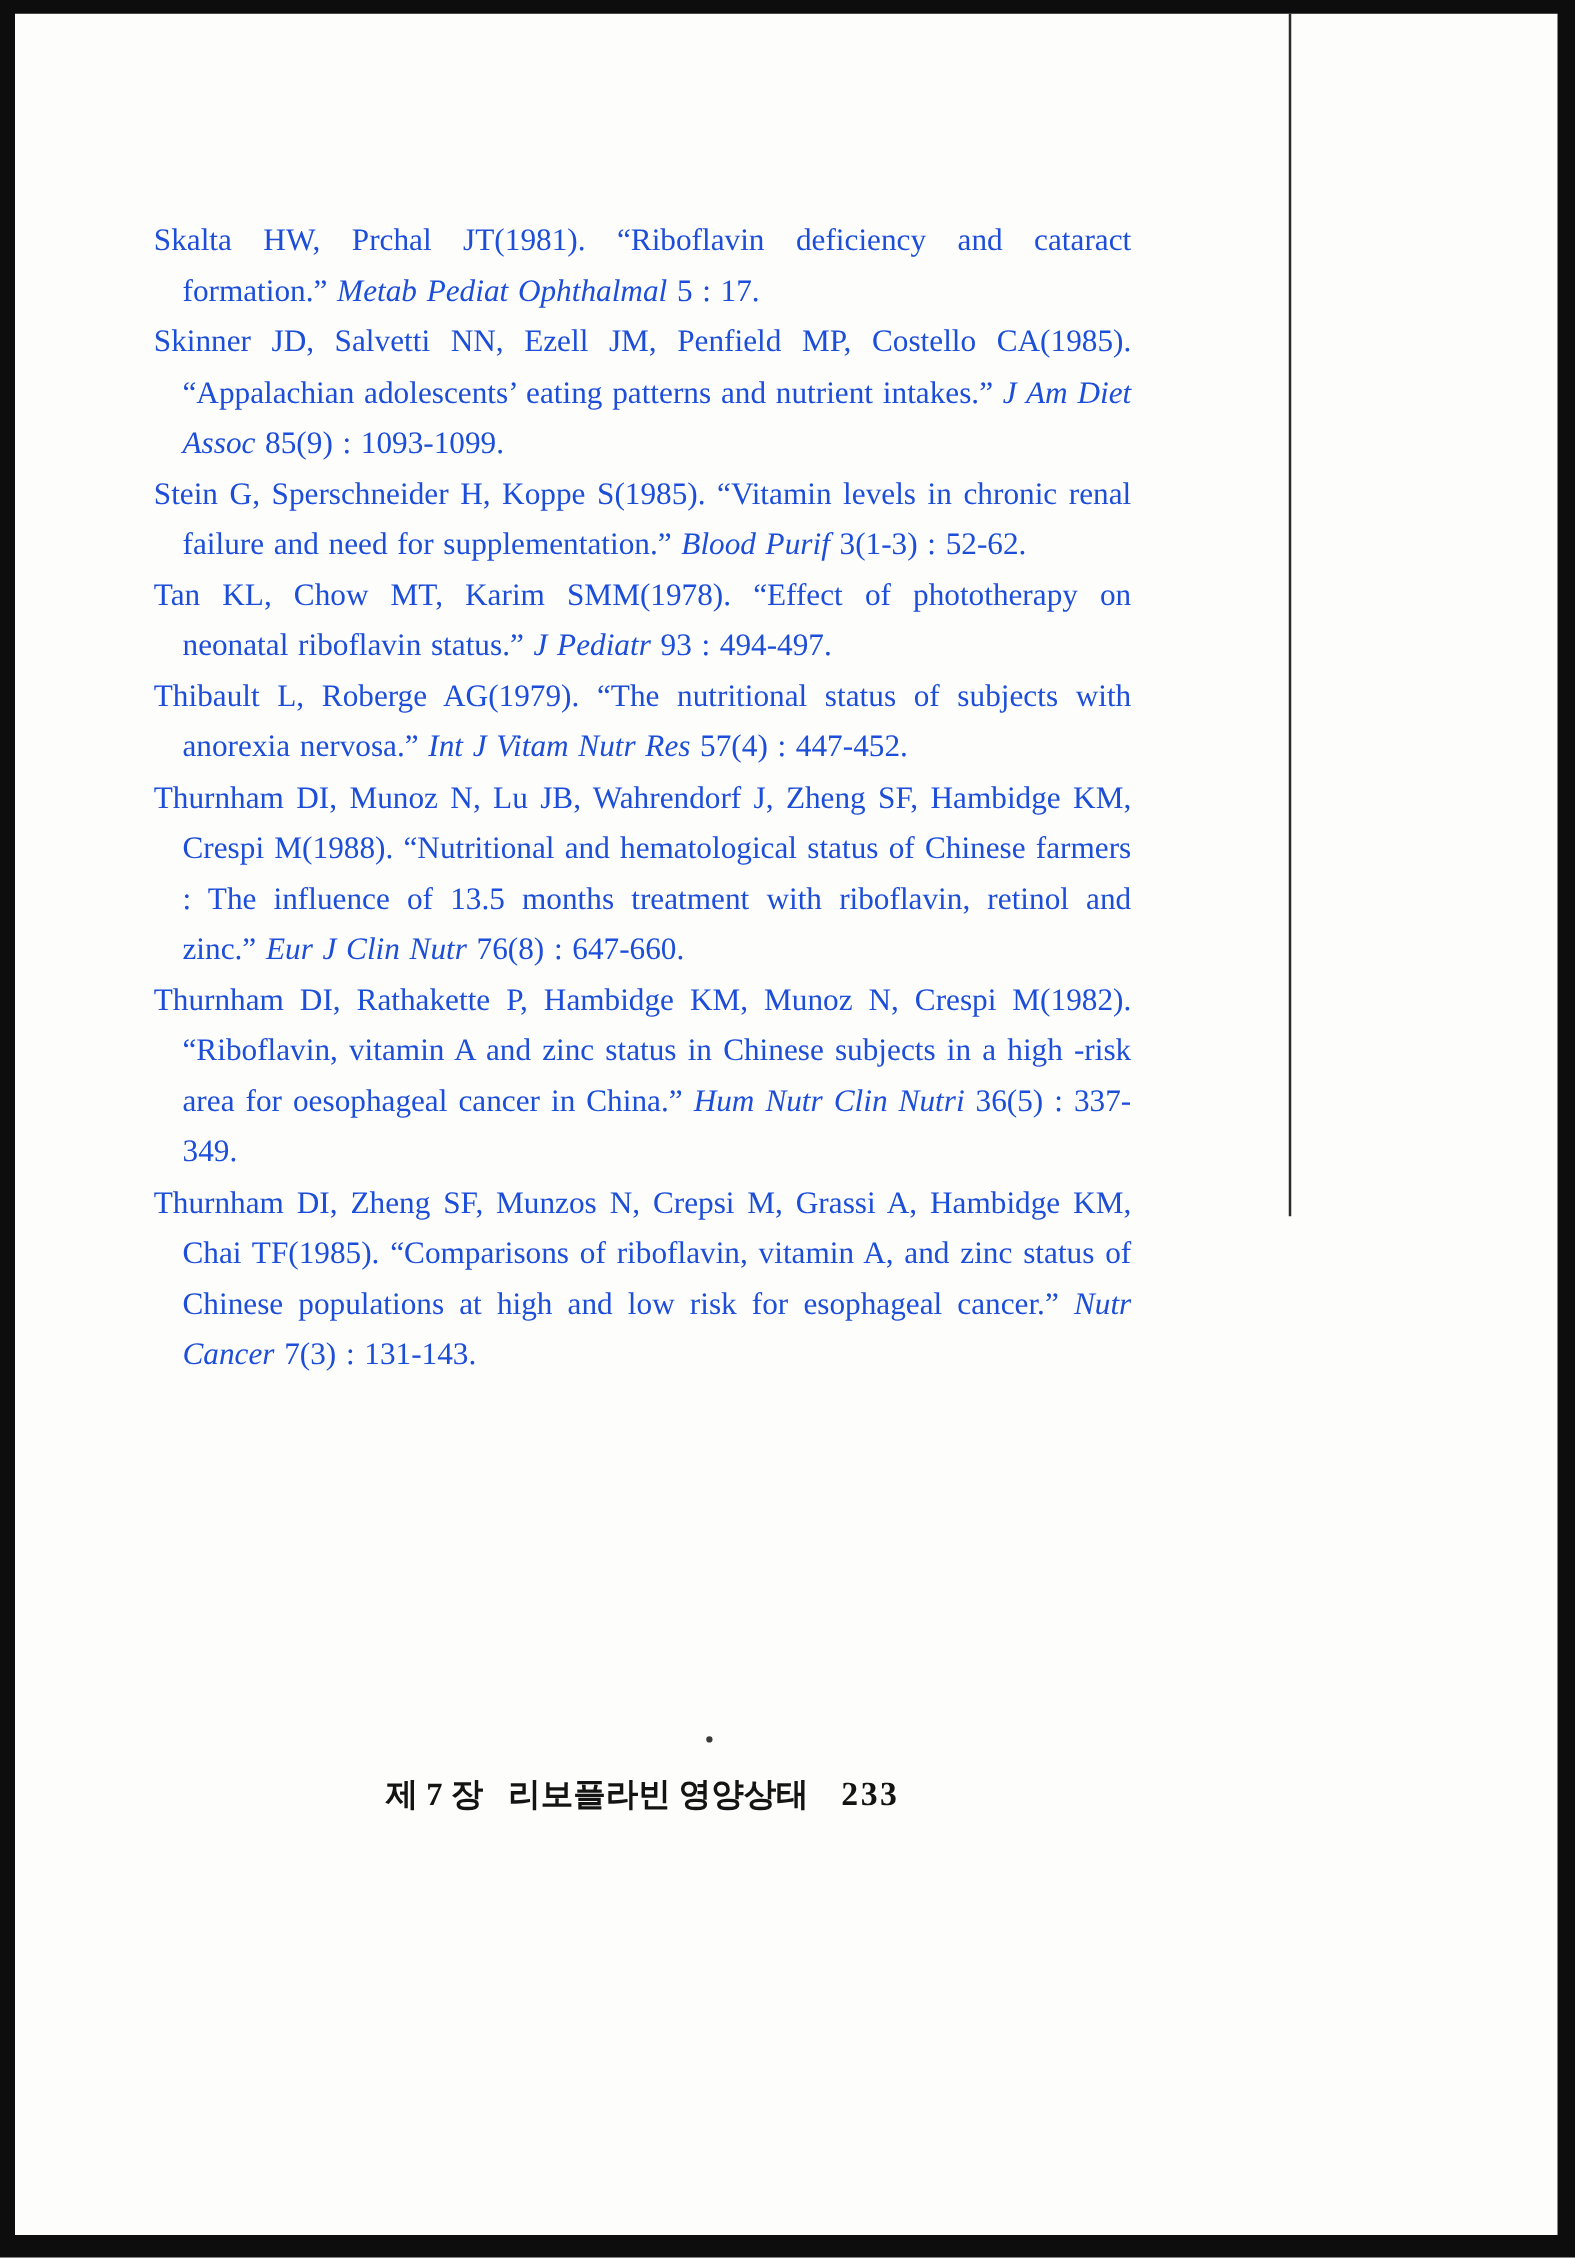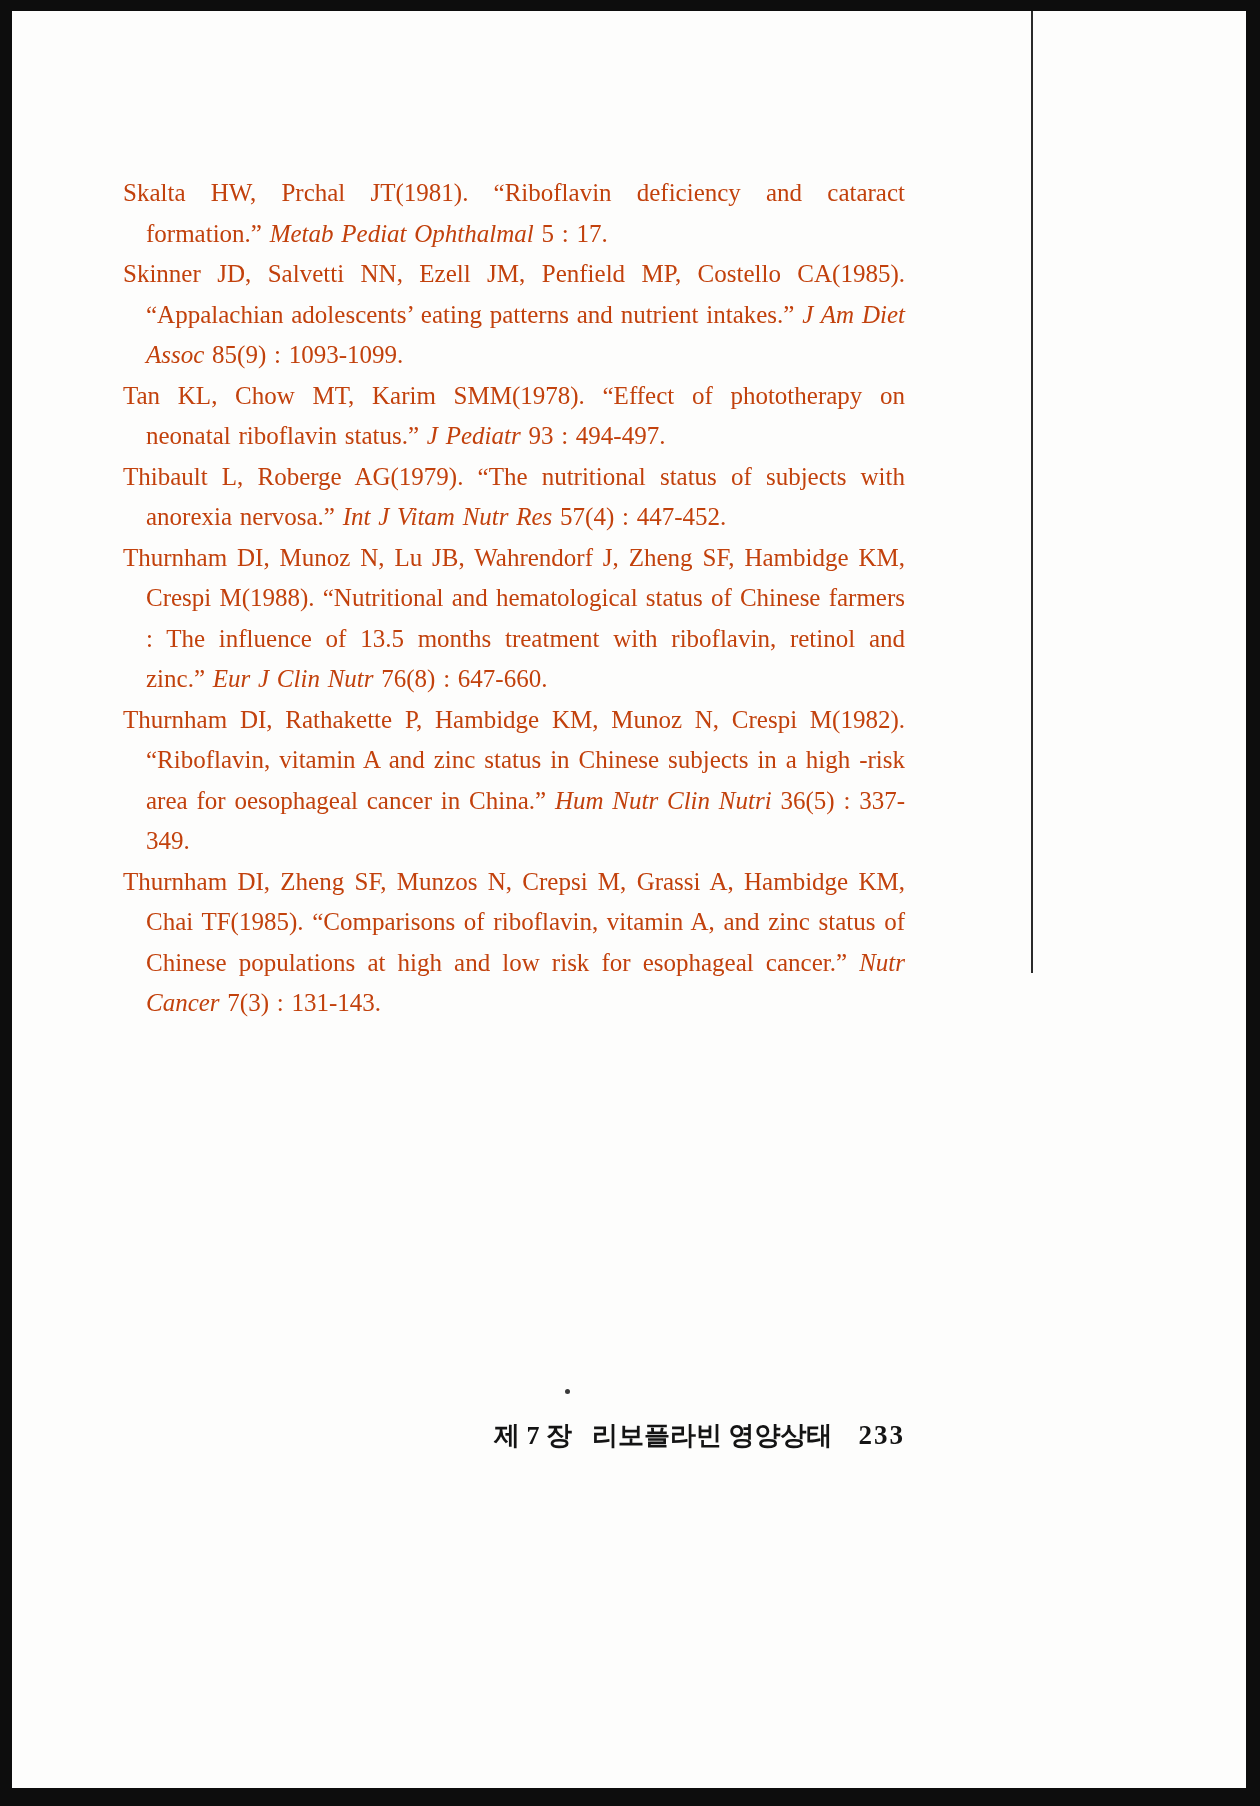--- a/index.html
+++ b/index.html
@@ -31,58 +31,59 @@
     position: absolute;
     left: 111px;
     top: 162px;
     width: 782px;
   }
   .ref {
     margin: 0;
     text-align: justify;
     font-size: 25px;
     line-height: 40.5px;
-    color: #c2410c;
+    color: #1d4ed8;
     padding-left: 23px;
     text-indent: -23px;
     word-spacing: 1.5px;
   }
   .ref i { font-style: italic; }
   .speck {
     position: absolute;
     left: 553px;
     top: 1378px;
     width: 5px;
     height: 5px;
     border-radius: 50%;
     background: #3a3a3a;
   }
   .footer {
     position: absolute;
     left: 111px;
     top: 1407px;
     width: 782px;
-    text-align: right;
+    text-align: center;
     font-size: 26px;
     font-weight: bold;
     color: #141414;
     white-space: nowrap;
   }
   .footer .chapter { margin-right: 20px; }
   .footer .pageno { margin-left: 26px; font-size: 27px; letter-spacing: 2px; }
 </style>
 </head>
 <body>
 
 <div class="page">
   <div class="scan-line"></div>
 
   <div class="content">
       <p class="ref"><span>Skalta HW, Prchal JT(1981). “Riboflavin deficiency and cataract formation.” </span><i>Metab Pediat Ophthalmal</i><span> 5 : 17.</span></p>
       <p class="ref"><span>Skinner JD, Salvetti NN, Ezell JM, Penfield MP, Costello CA(1985). “Appalachian adolescents’ eating patterns and nutrient intakes.” </span><i>J Am Diet Assoc</i><span> 85(9) : 1093-1099.</span></p>
+      <p class="ref"><span>Stein G, Sperschneider H, Koppe S(1985). “Vitamin levels in chronic renal failure and need for supplementation.” </span><i>Blood Purif</i><span> 3(1-3) : 52-62.</span></p>
       <p class="ref"><span>Tan KL, Chow MT, Karim SMM(1978). “Effect of phototherapy on neonatal riboflavin status.” </span><i>J Pediatr</i><span> 93 : 494-497.</span></p>
       <p class="ref"><span>Thibault L, Roberge AG(1979). “The nutritional status of subjects with anorexia nervosa.” </span><i>Int J Vitam Nutr Res</i><span> 57(4) : 447-452.</span></p>
       <p class="ref"><span>Thurnham DI, Munoz N, Lu JB, Wahrendorf J, Zheng SF, Hambidge KM, Crespi M(1988). “Nutritional and hematological status of Chinese farmers : The influence of 13.5 months treatment with riboflavin, retinol and zinc.” </span><i>Eur J Clin Nutr</i><span> 76(8) : 647-660.</span></p>
       <p class="ref"><span>Thurnham DI, Rathakette P, Hambidge KM, Munoz N, Crespi M(1982). “Riboflavin, vitamin A and zinc status in Chinese subjects in a high -risk area for oesophageal cancer in China.” </span><i>Hum Nutr Clin Nutri</i><span> 36(5) : 337-349.</span></p>
       <p class="ref"><span>Thurnham DI, Zheng SF, Munzos N, Crepsi M, Grassi A, Hambidge KM, Chai TF(1985). “Comparisons of riboflavin, vitamin A, and zinc status of Chinese populations at high and low risk for esophageal cancer.” </span><i>Nutr Cancer</i><span> 7(3) : 131-143.</span></p>
     </div>
 
   <div class="speck"></div>
 
   <div class="footer">

